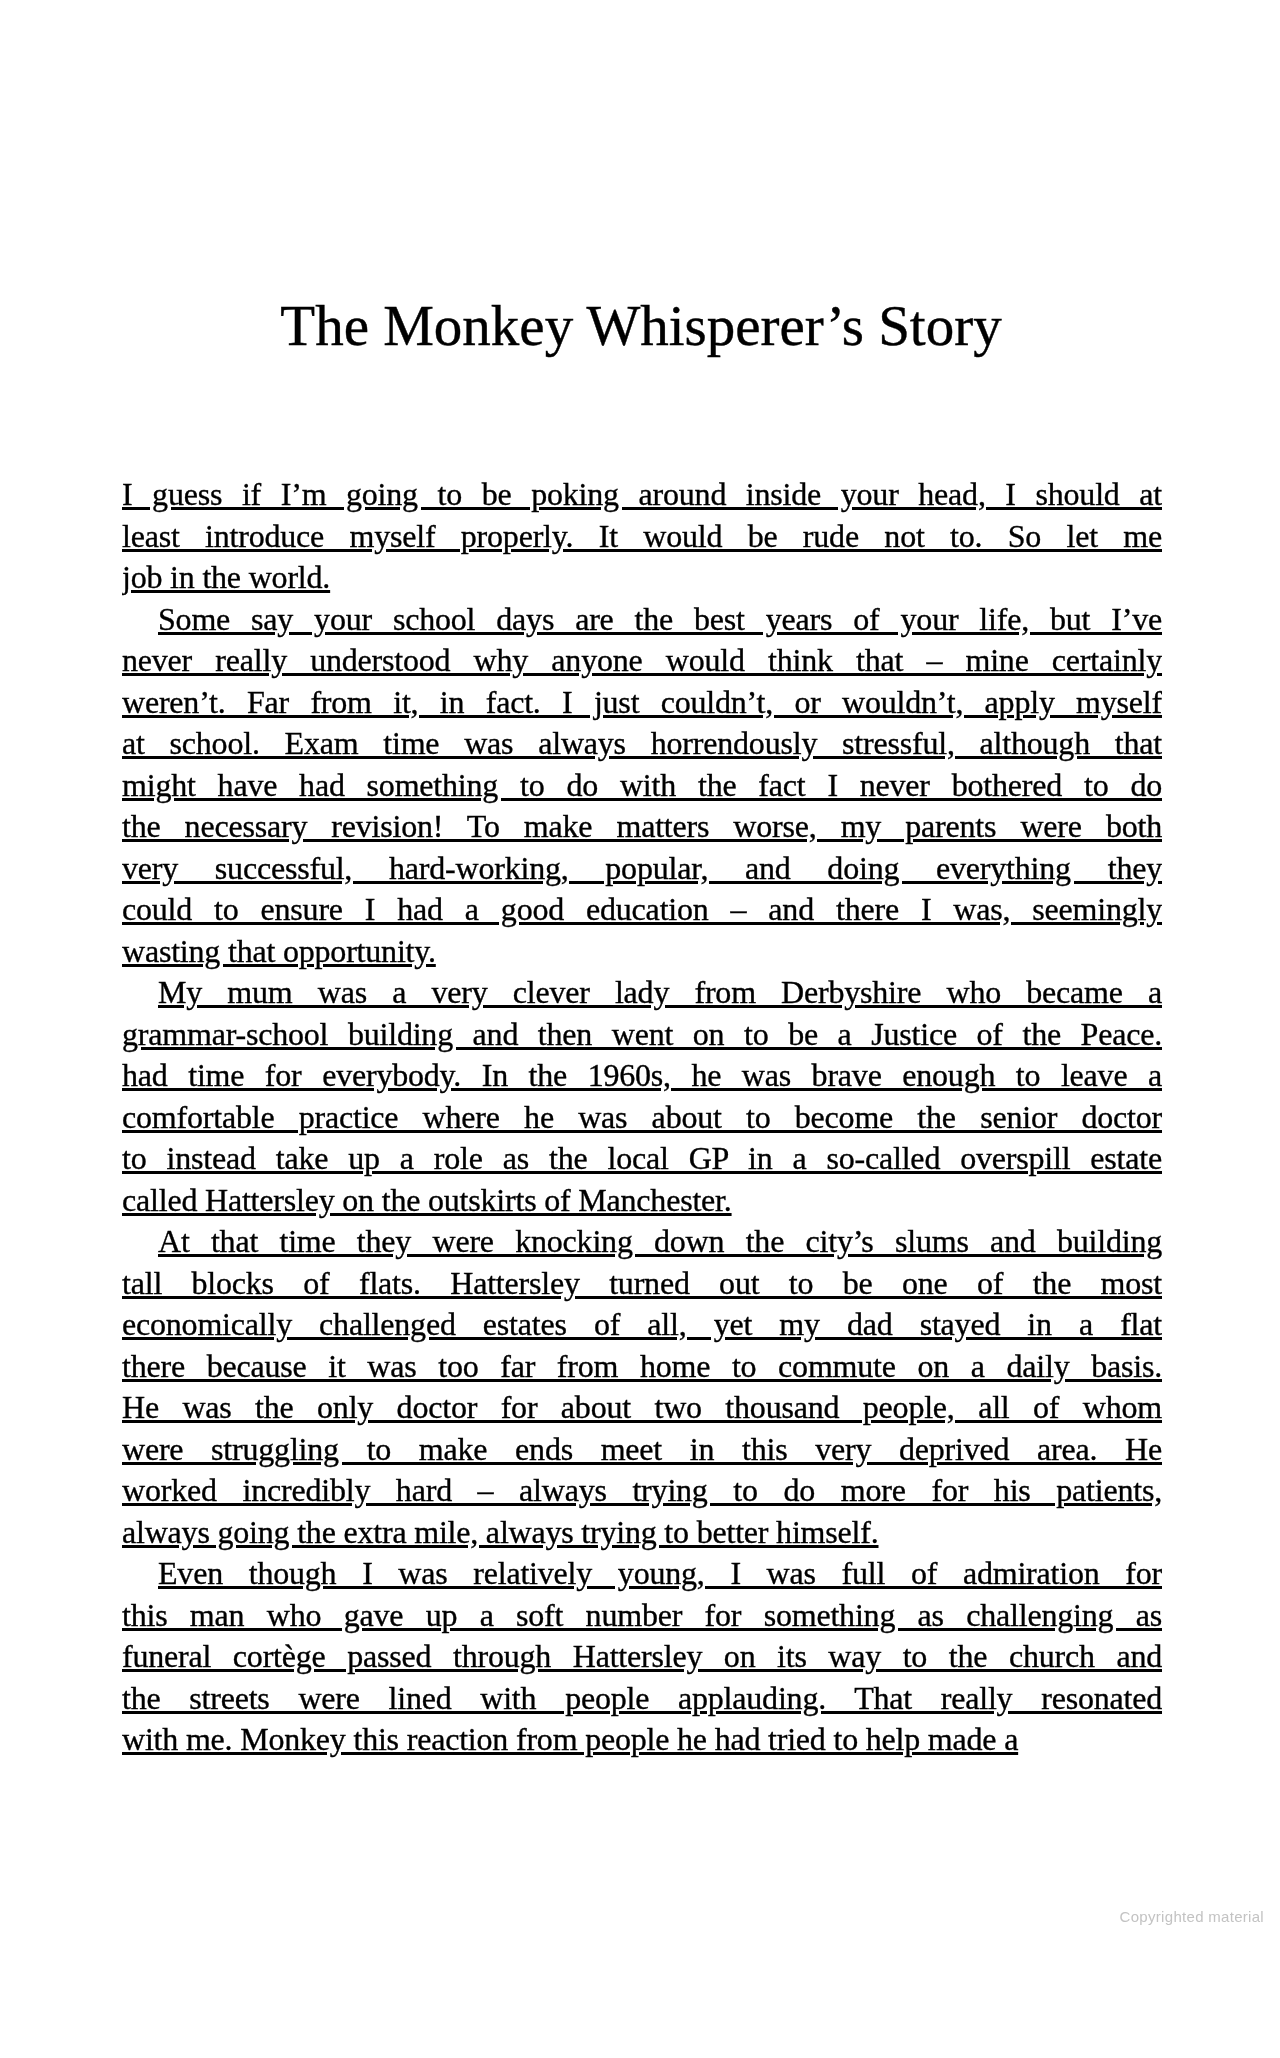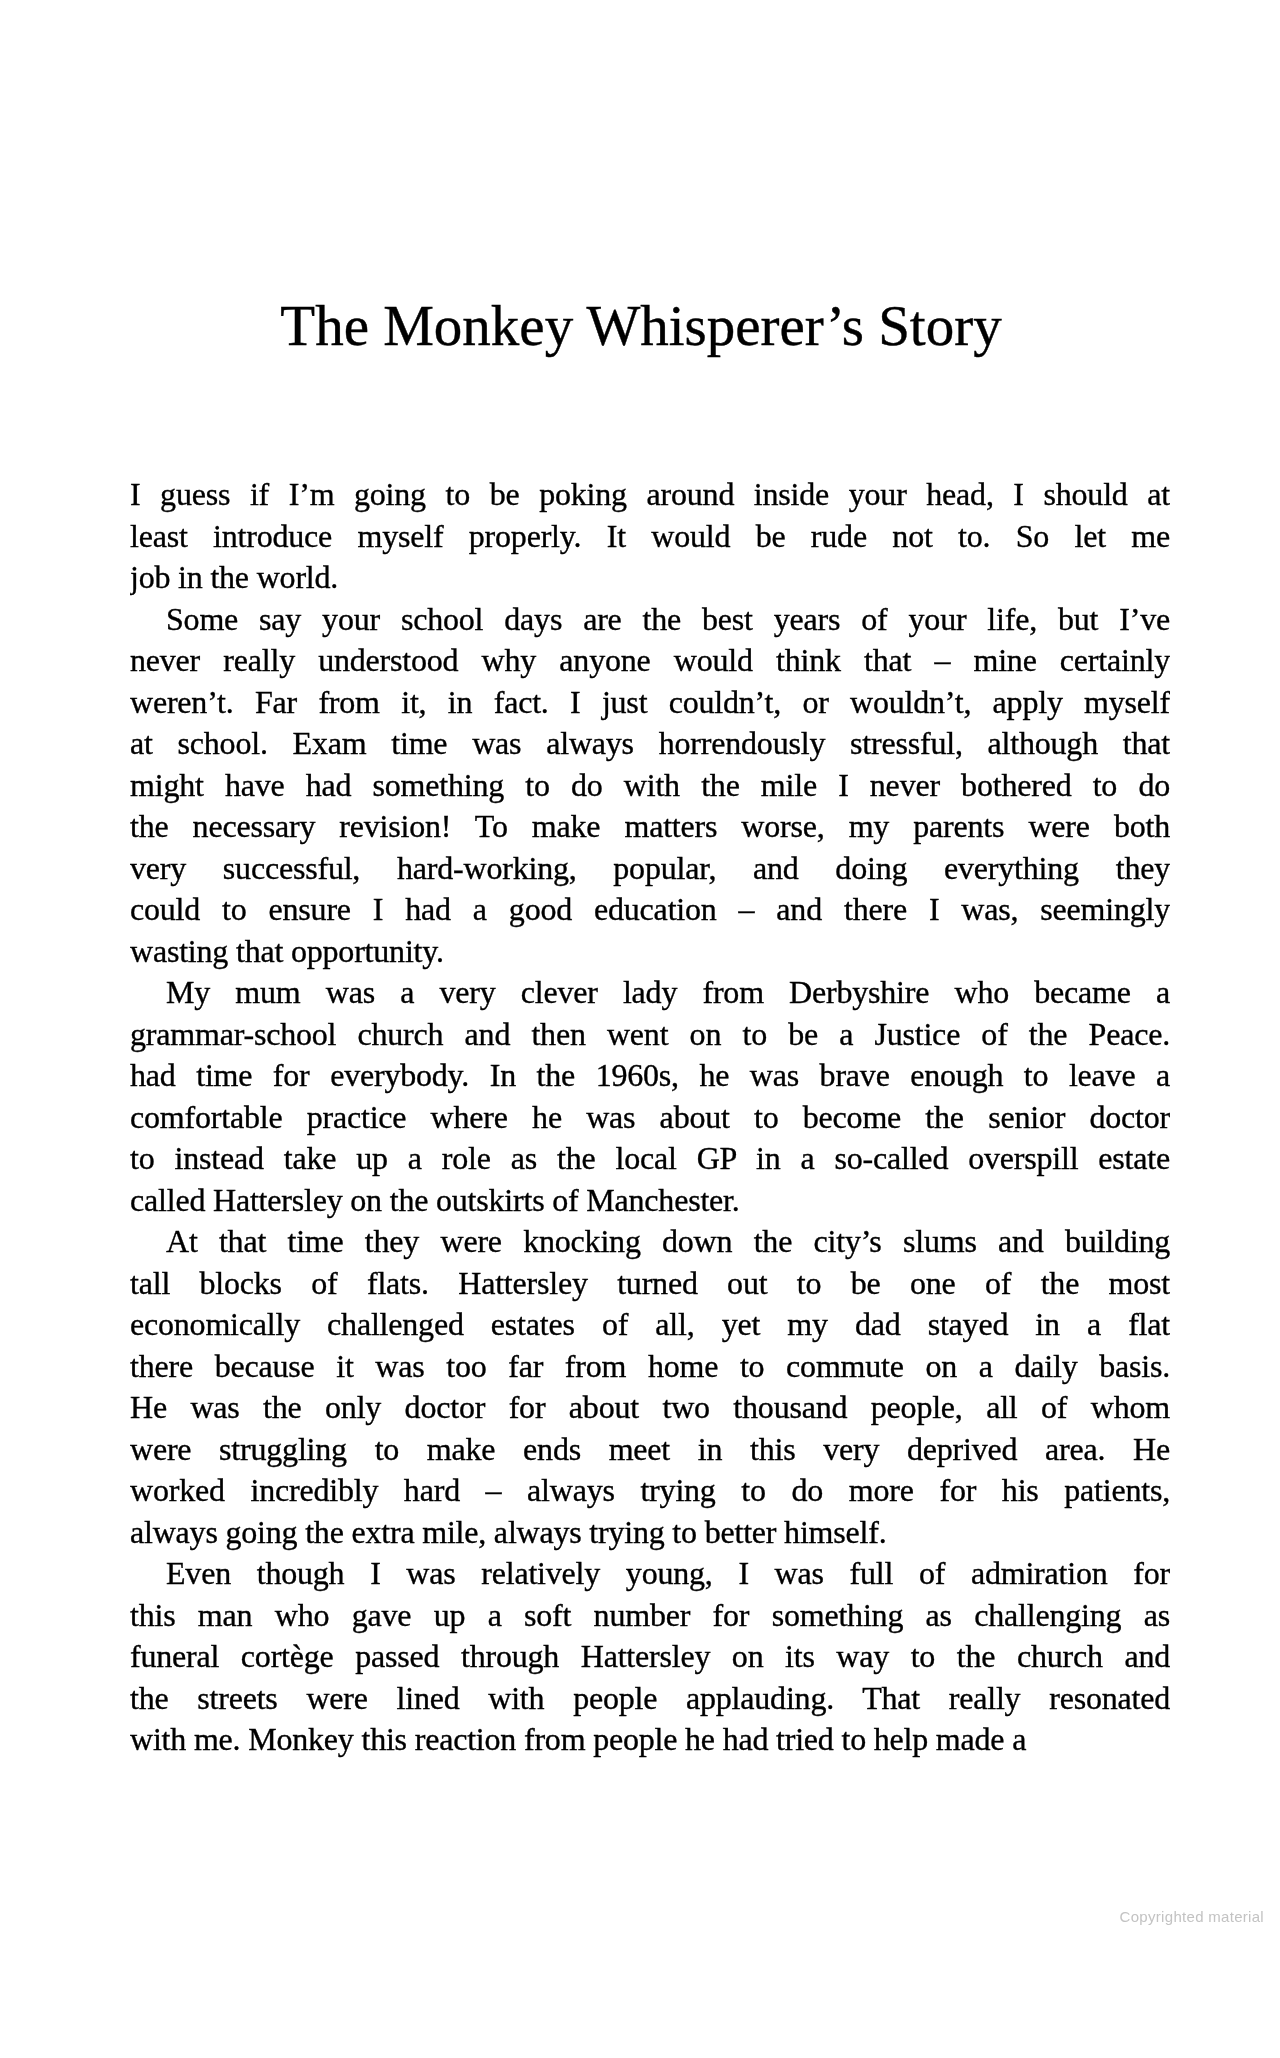--- a/index.html
+++ b/index.html
@@ -26,22 +26,23 @@
     font-size: 57px;
     line-height: 64px;
     font-weight: normal;
     color: #000000;
     -webkit-text-stroke: 0.4px #000000;
     white-space: nowrap;
   }
   .page-text {
     position: absolute;
     top: 474px;
-    left: 130px;
+    left: 122px;
     width: 1040px;
+    text-decoration: underline;
   }
   .paragraph { width: 100%; }
   .line {
     font-size: 32px;
     line-height: 41.5px;
     letter-spacing: -0.2px;
     text-align: justify;
     text-align-last: justify;
     -moz-text-align-last: justify;
     -webkit-text-stroke: 0.35px #000000;
@@ -76,29 +77,29 @@
       <div class="paragraph">
         <div class="line">I guess if I’m going to be poking around inside your head, I should at</div>
         <div class="line">least introduce myself properly. It would be rude not to. So let me</div>
         <div class="line last">job in the world.</div>
       </div>
       <div class="paragraph">
         <div class="line indent">Some say your school days are the best years of your life, but I’ve</div>
         <div class="line">never really understood why anyone would think that – mine certainly</div>
         <div class="line">weren’t. Far from it, in fact. I just couldn’t, or wouldn’t, apply myself</div>
         <div class="line">at school. Exam time was always horrendously stressful, although that</div>
-        <div class="line">might have had something to do with the mile I never bothered to do</div>
+        <div class="line">might have had something to do with the fact I never bothered to do</div>
         <div class="line">the necessary revision! To make matters worse, my parents were both</div>
         <div class="line">very successful, hard-working, popular, and doing everything they</div>
         <div class="line">could to ensure I had a good education – and there I was, seemingly</div>
         <div class="line last">wasting that opportunity.</div>
       </div>
       <div class="paragraph">
         <div class="line indent">My mum was a very clever lady from Derbyshire who became a</div>
-        <div class="line">grammar-school church and then went on to be a Justice of the Peace.</div>
+        <div class="line">grammar-school building and then went on to be a Justice of the Peace.</div>
         <div class="line">had time for everybody. In the 1960s, he was brave enough to leave a</div>
         <div class="line">comfortable practice where he was about to become the senior doctor</div>
         <div class="line">to instead take up a role as the local GP in a so-called overspill estate</div>
         <div class="line last">called Hattersley on the outskirts of Manchester.</div>
       </div>
       <div class="paragraph">
         <div class="line indent">At that time they were knocking down the city’s slums and building</div>
         <div class="line">tall blocks of flats. Hattersley turned out to be one of the most</div>
         <div class="line">economically challenged estates of all, yet my dad stayed in a flat</div>
         <div class="line">there because it was too far from home to commute on a daily basis.</div>

